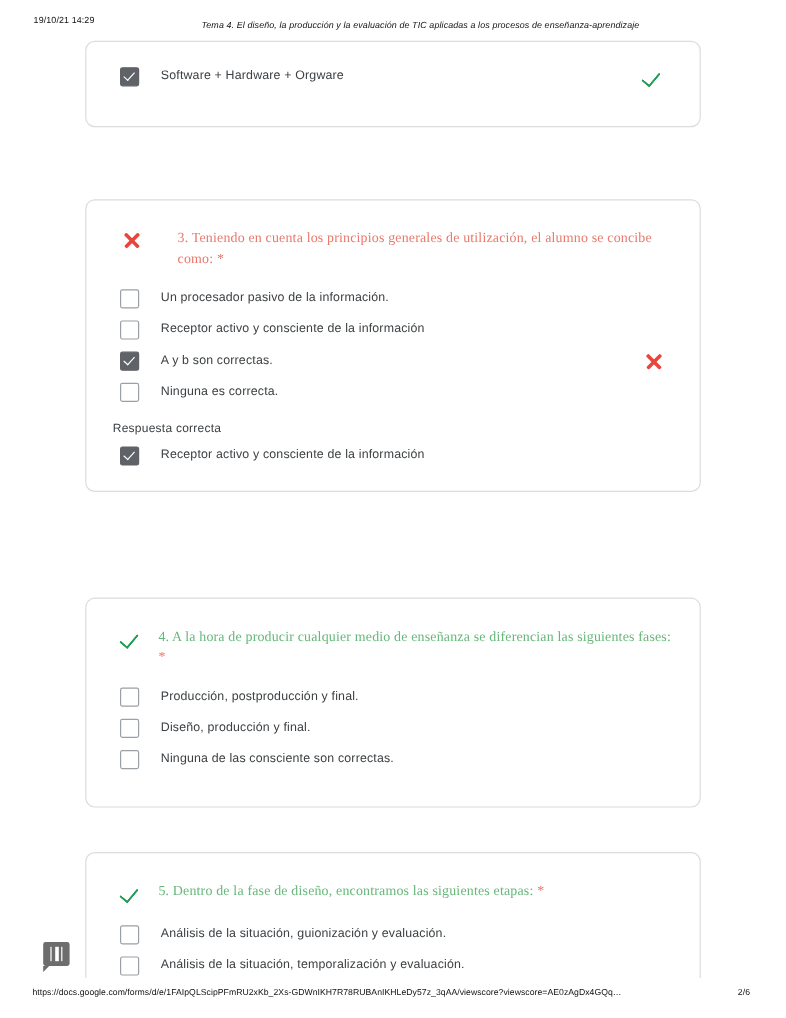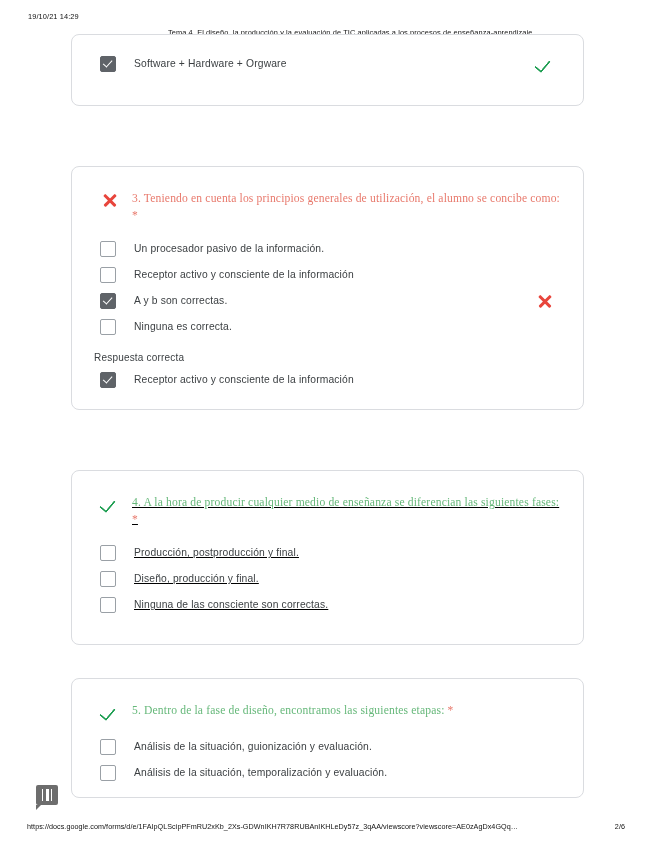--- a/index.html
+++ b/index.html
@@ -26,21 +26,22 @@
     white-space: nowrap;
   }
   .print-header .ph-date {
     position: absolute;
     left: 28px;
     top: 0;
   }
   .print-header .ph-title {
     position: absolute;
     left: 168px;
-    top: 16px;
+    top: 4px;
+    font-style: italic;
   }
 
   
   .page-body {
     position: absolute;
     top: 30px;
     left: 0;
     width: 655px;
     height: 785px;
     overflow: hidden;
@@ -74,21 +75,21 @@
     position: relative;
     margin-top: 1px;
   }
   .q-text {
     font-family: "Liberation Serif", serif;
     font-size: 11.6px;
     line-height: 17px;
     letter-spacing: 0.15px;
     padding-top: 1px;
   }
-  .q-text.incorrect { color: #e8796c; }
+  .q-text.incorrect { color: #e8796c; margin-left: 16px; }
   .q-text.correct   { color: #66b87a; }
   .q-text .req { color: #e8796c; }
 
   
   .mark-cross, .mark-check {
     position: absolute;
     inset: 0;
   }
   .mark-cross::before, .mark-cross::after {
     content: "";
@@ -319,21 +320,21 @@
       <div class="options" style="padding-top:2px;">
         <div class="option-row">
           <span class="cbox on"></span>
           <span class="opt-label">Receptor activo y consciente de la información</span>
         </div>
       </div>
 
     </div>
   </div>
 
-  <div class="card" style="top:440px;text-decoration:underline;">
+  <div class="card" style="top:468px;">
     <div class="card-inner" style="padding-bottom:24px;">
 
       <div class="q-head">
         <span class="q-mark">
             <span class="mark-check"></span>
           </span>
         <span class="q-text correct"><span>4. A la hora de producir cualquier medio de enseñanza se diferencian las siguientes fases:</span> <span class="req">*</span></span>
       </div>
 
       <div class="options">
@@ -351,21 +352,21 @@
 
         <div class="option-row">
           <span class="cbox off"></span>
           <span class="opt-label">Ninguna de las consciente son correctas.</span>
         </div>
 
       </div>
     </div>
   </div>
 
-  <div class="card" style="top:648px;height:120px;overflow:hidden;text-align:center;">
+  <div class="card" style="top:680px;height:120px;overflow:hidden;text-align:center;">
     <div class="card-inner">
 
       <div class="q-head">
         <span class="q-mark">
             <span class="mark-check"></span>
           </span>
         <span class="q-text correct"><span>5. Dentro de la fase de diseño, encontramos las siguientes etapas:</span> <span class="req">*</span></span>
       </div>
 
       <div class="options">

